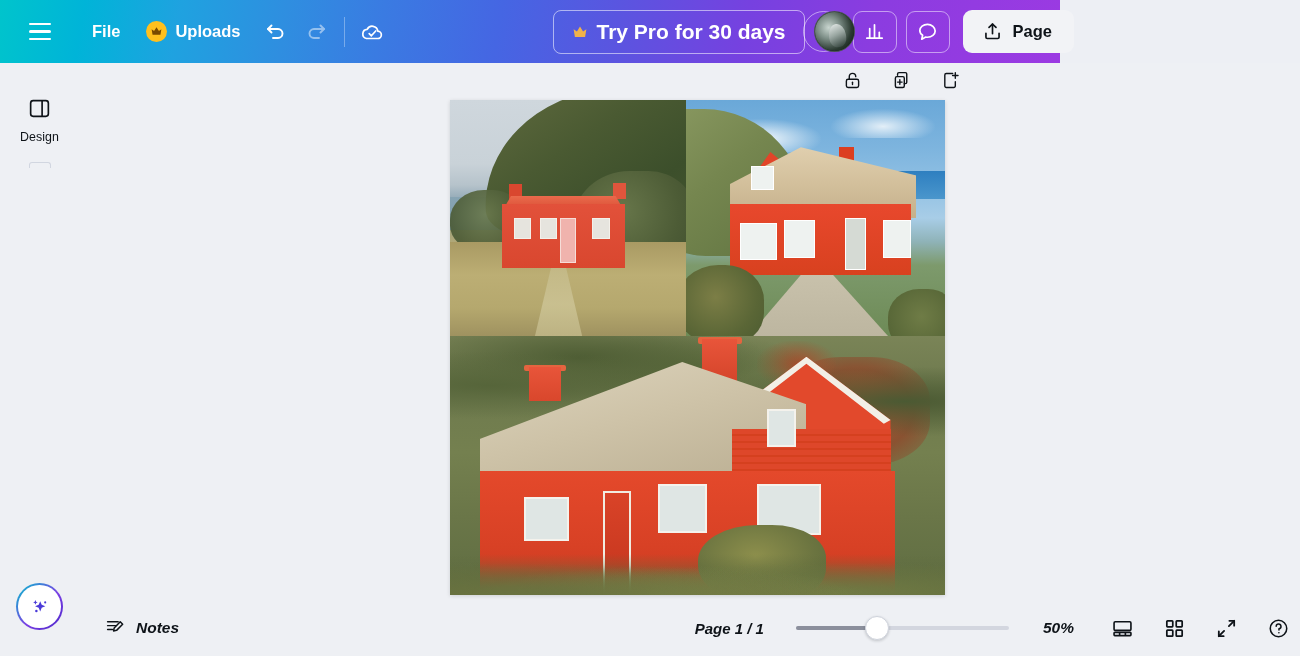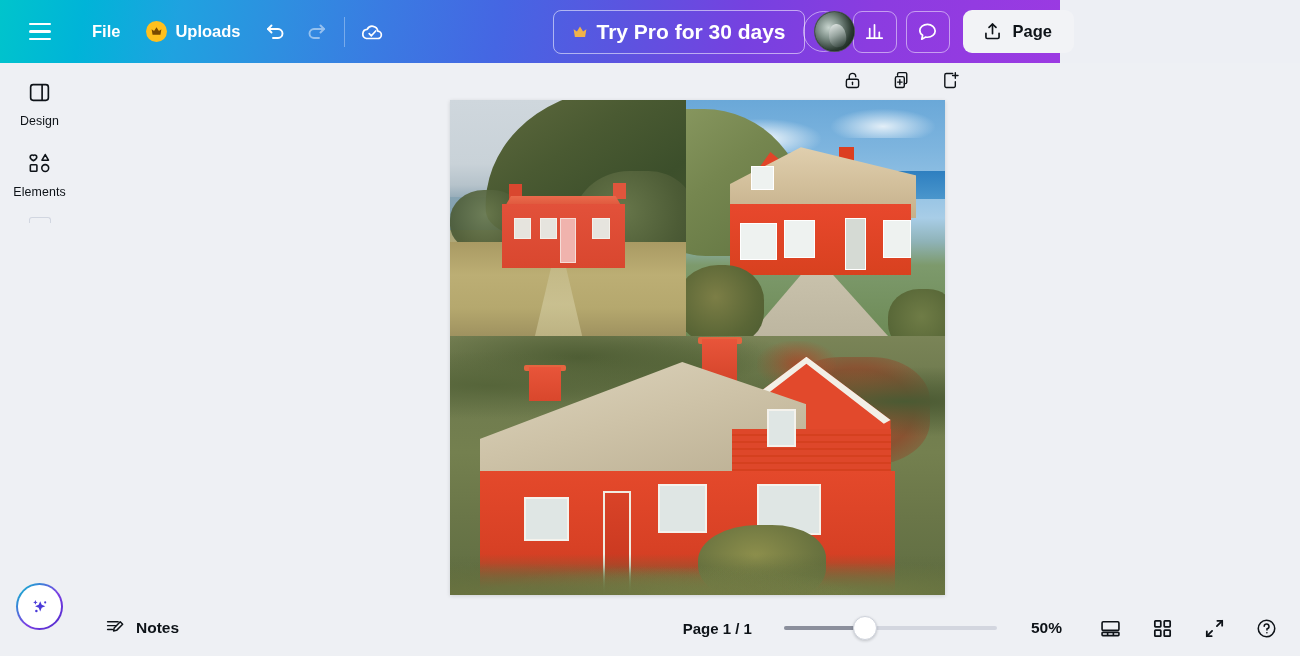--- a/index.html
+++ b/index.html
@@ -101,21 +101,21 @@
     border-radius: 9px; padding: 11px 22px 11px 19px;
     cursor: pointer; margin-left: 4px; margin-right: -14px;
     white-space: nowrap;
   }
   .share-btn svg { width: 21px; height: 21px; }
 
   
   .sidebar {
     position: absolute; top: 63px; left: 0; width: 79px; height: 593px;
     background: #eef0f4; display: flex; flex-direction: column;
-    align-items: center; padding-top: 8px; z-index: 10;
+    align-items: center; padding-top: 24px; z-index: 10;
   }
   .side-item {
     width: 72px; padding: 9px 0 7px; display: flex;
     flex-direction: column; align-items: center; gap: 5px;
     border-radius: 9px; cursor: pointer; margin-bottom: 7px;
   }
   .side-item svg { width: 25px; height: 25px; }
   .side-label { font-size: 12.4px; color: #0e1318; letter-spacing: .1px; }
   .side-partial {
     width: 22px; height: 6px; border-radius: 3px 3px 0 0;
@@ -273,31 +273,31 @@
       radial-gradient(ellipse at 44% 100%, #7c8348 0%, rgba(0,0,0,0) 50%),
       radial-gradient(ellipse at 78% 95%, #707a44 0%, rgba(0,0,0,0) 55%),
       linear-gradient(rgba(90,100,58,0) 0%, #5d6a3c 100%); }
   .p3-bushmid { position:absolute; left: 50%; bottom: -3%; width: 26%; height: 30%;
     background: radial-gradient(ellipse at 45% 40%, #8d8f4c 0%, #6b7440 60%, #5b6639 100%);
     border-radius: 46% 42% 44% 48%; }
 
   
   .bottombar {
     position: absolute; left: 0; bottom: 0; width: 1300px; height: 56px;
-    display: flex; z-index: 15;
+    display: flex; z-index: 15; font-style: italic;
   }
   .notes {
     display: flex; align-items: center; gap: 10px;
     margin-left: 93px; padding: 8px 12px; border-radius: 7px;
     cursor: pointer; font-size: 15.5px; font-weight: bold; color: #0e1318;
   }
   .notes svg { width: 21px; height: 21px; }
   .bb-right {
     margin-left: auto; display: flex; align-items: center;
-    gap: 8px; padding-right: 12px;
+    gap: 8px; padding-right: 0;
   }
   .page-label { font-size: 15px; color: #0e1318; font-weight: bold; margin-right: 24px; white-space: nowrap; }
   .slider { position: relative; width: 213px; height: 20px; display: flex; align-items: center; cursor: pointer; }
   .slider .track { position:absolute; left: 0; right: 0; height: 3.4px; background: #d3d6df; border-radius: 2px; }
   .slider .fill { position:absolute; left: 0; width: 38%; height: 3.4px; background: #8b8f9c; border-radius: 2px; }
   .slider .thumb {
     position:absolute; left: 38%; width: 24px; height: 24px;
     background: #fff; border: 1px solid #cfd3dc; border-radius: 50%;
     transform: translateX(-50%); box-shadow: 0 1px 3px rgba(14,19,24,.2);
   }
@@ -413,31 +413,20 @@
     <div class="side-item">
       <span>
         <svg viewBox="0 0 24 24" fill="none" stroke="#0e1318" stroke-width="1.6" stroke-linejoin="round">
           <rect x="3.5" y="4.5" width="17" height="15" rx="2.4"></rect>
             <path d="M14.5 4.5v15"></path>
         </svg>
       </span>
       <span class="side-label">Design</span>
     </div>
 
-    <div class="side-item">
-      <span>
-        <svg viewBox="0 0 24 24" fill="none" stroke="#0e1318" stroke-width="1.5" stroke-linejoin="round">
-          <path d="M6.2 4.2c-1.3-1-3.2 0-3.2 1.6 0 1.7 2.3 3.1 3.2 3.6.9-.5 3.2-1.9 3.2-3.6 0-1.6-1.9-2.6-3.2-1.6z"></path>
-          <path d="M17.5 3.4l3.1 5.4h-6.2l3.1-5.4z"></path>
-          <rect x="3.2" y="13.2" width="6.3" height="6.3" rx="0.8"></rect>
-          <circle cx="17.5" cy="16.4" r="3.3"></circle>
-        </svg>
-      </span>
-      <span class="side-label">Elements</span>
-    </div>
 
 
 
 
 
     <div class="side-partial"></div>
 
     <div class="magic-wrap">
       <div class="magic-inner">
         <svg viewBox="0 0 24 24" fill="#4a3ad8">

